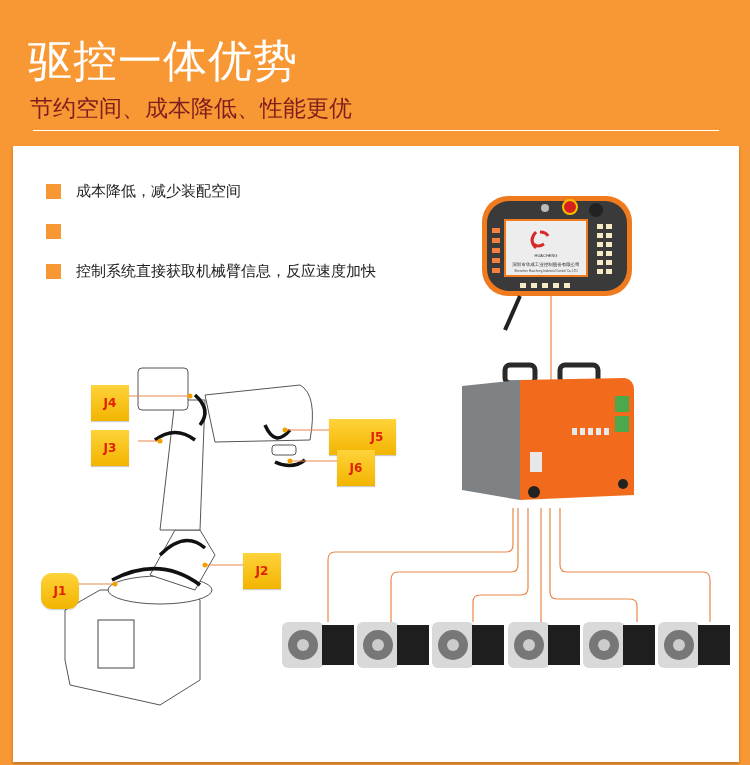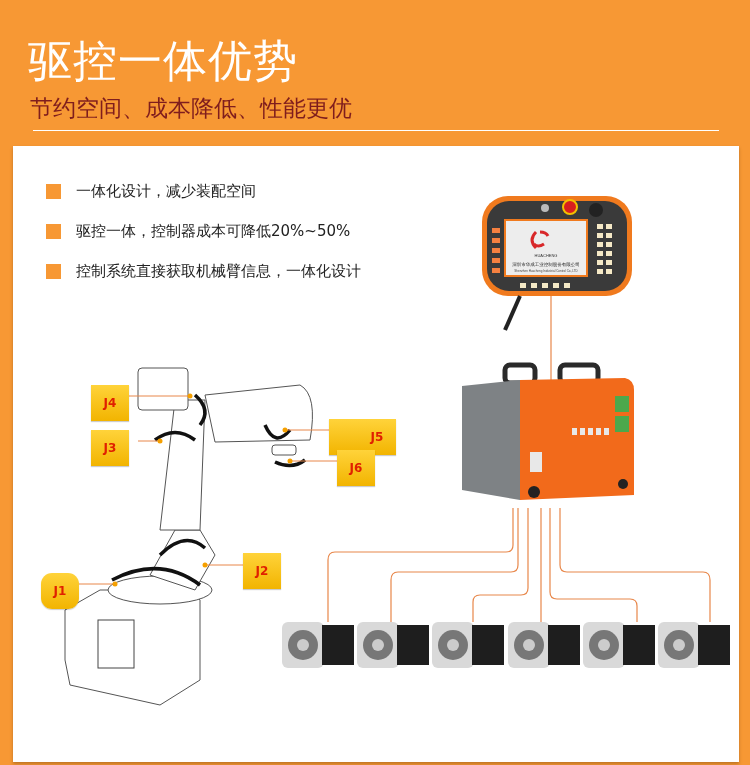--- a/index.html
+++ b/index.html
@@ -24,29 +24,28 @@
 
 <div class="title">驱控一体优势</div>
 <div class="subtitle">节约空间、成本降低、性能更优</div>
 <div class="rule"></div>
 
 <div class="panel"></div>
 
 <div class="bullets">
   <div class="bullet">
     <span class="sq"></span>
-    <span class="txt">一体化设计，减少装配空间</span>
+    <span class="txt">成本降低，减少装配空间</span>
   </div>
   <div class="bullet">
     <span class="sq"></span>
-    <span class="txt">驱控一体，控制器成本可降低20%~50%</span>
   </div>
   <div class="bullet">
     <span class="sq"></span>
-    <span class="txt">控制系统直接获取机械臂信息，一体化设计</span>
+    <span class="txt">控制系统直接获取机械臂信息，反应速度加快</span>
   </div>
 </div>
 
 <svg width="750" height="765">
 
   <g stroke="#E8874A" stroke-width="1.2" fill="none">
     <path d="M513,508 L513,545 Q513,552 506,552 L335,552 Q328,552 328,560 L328,622"></path>
     <path d="M518,508 L518,565 Q518,572 511,572 L398,572 Q391,572 391,580 L391,622"></path>
     <path d="M528,508 L528,588 Q528,595 521,595 L480,595 Q473,595 473,602 L473,622"></path>
     <path d="M541,508 L541,622"></path>

